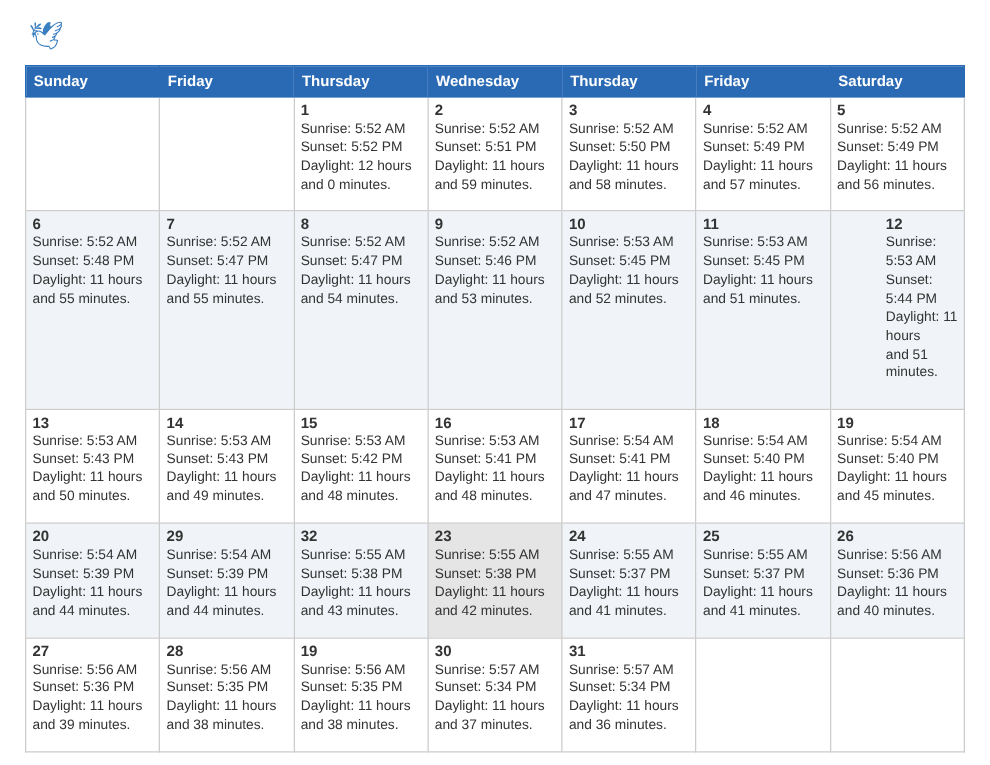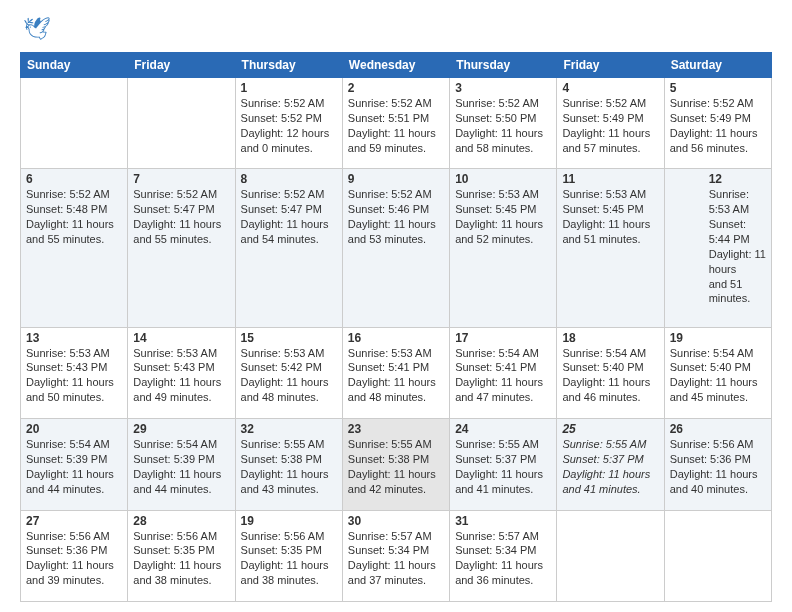--- a/index.html
+++ b/index.html
@@ -285,21 +285,21 @@
 Daylight: 11 hours
 and 42 minutes.</div>
           </td>
           <td style="background: rgb(240, 244, 248);">
             <span class="day-number">24</span>
             <div class="cell-info" style="white-space: pre-line;">Sunrise: 5:55 AM
 Sunset: 5:37 PM
 Daylight: 11 hours
 and 41 minutes.</div>
           </td>
-          <td style="background: rgb(240, 244, 248); font-style: italic;">
+          <td style="background: rgb(240, 244, 248);">
             <span class="day-number">25</span>
             <div class="cell-info" style="white-space: pre-line;">Sunrise: 5:55 AM
 Sunset: 5:37 PM
 Daylight: 11 hours
 and 41 minutes.</div>
           </td>
           <td style="background: rgb(240, 244, 248);">
             <span class="day-number">26</span>
             <div class="cell-info" style="white-space: pre-line;">Sunrise: 5:56 AM
 Sunset: 5:36 PM

